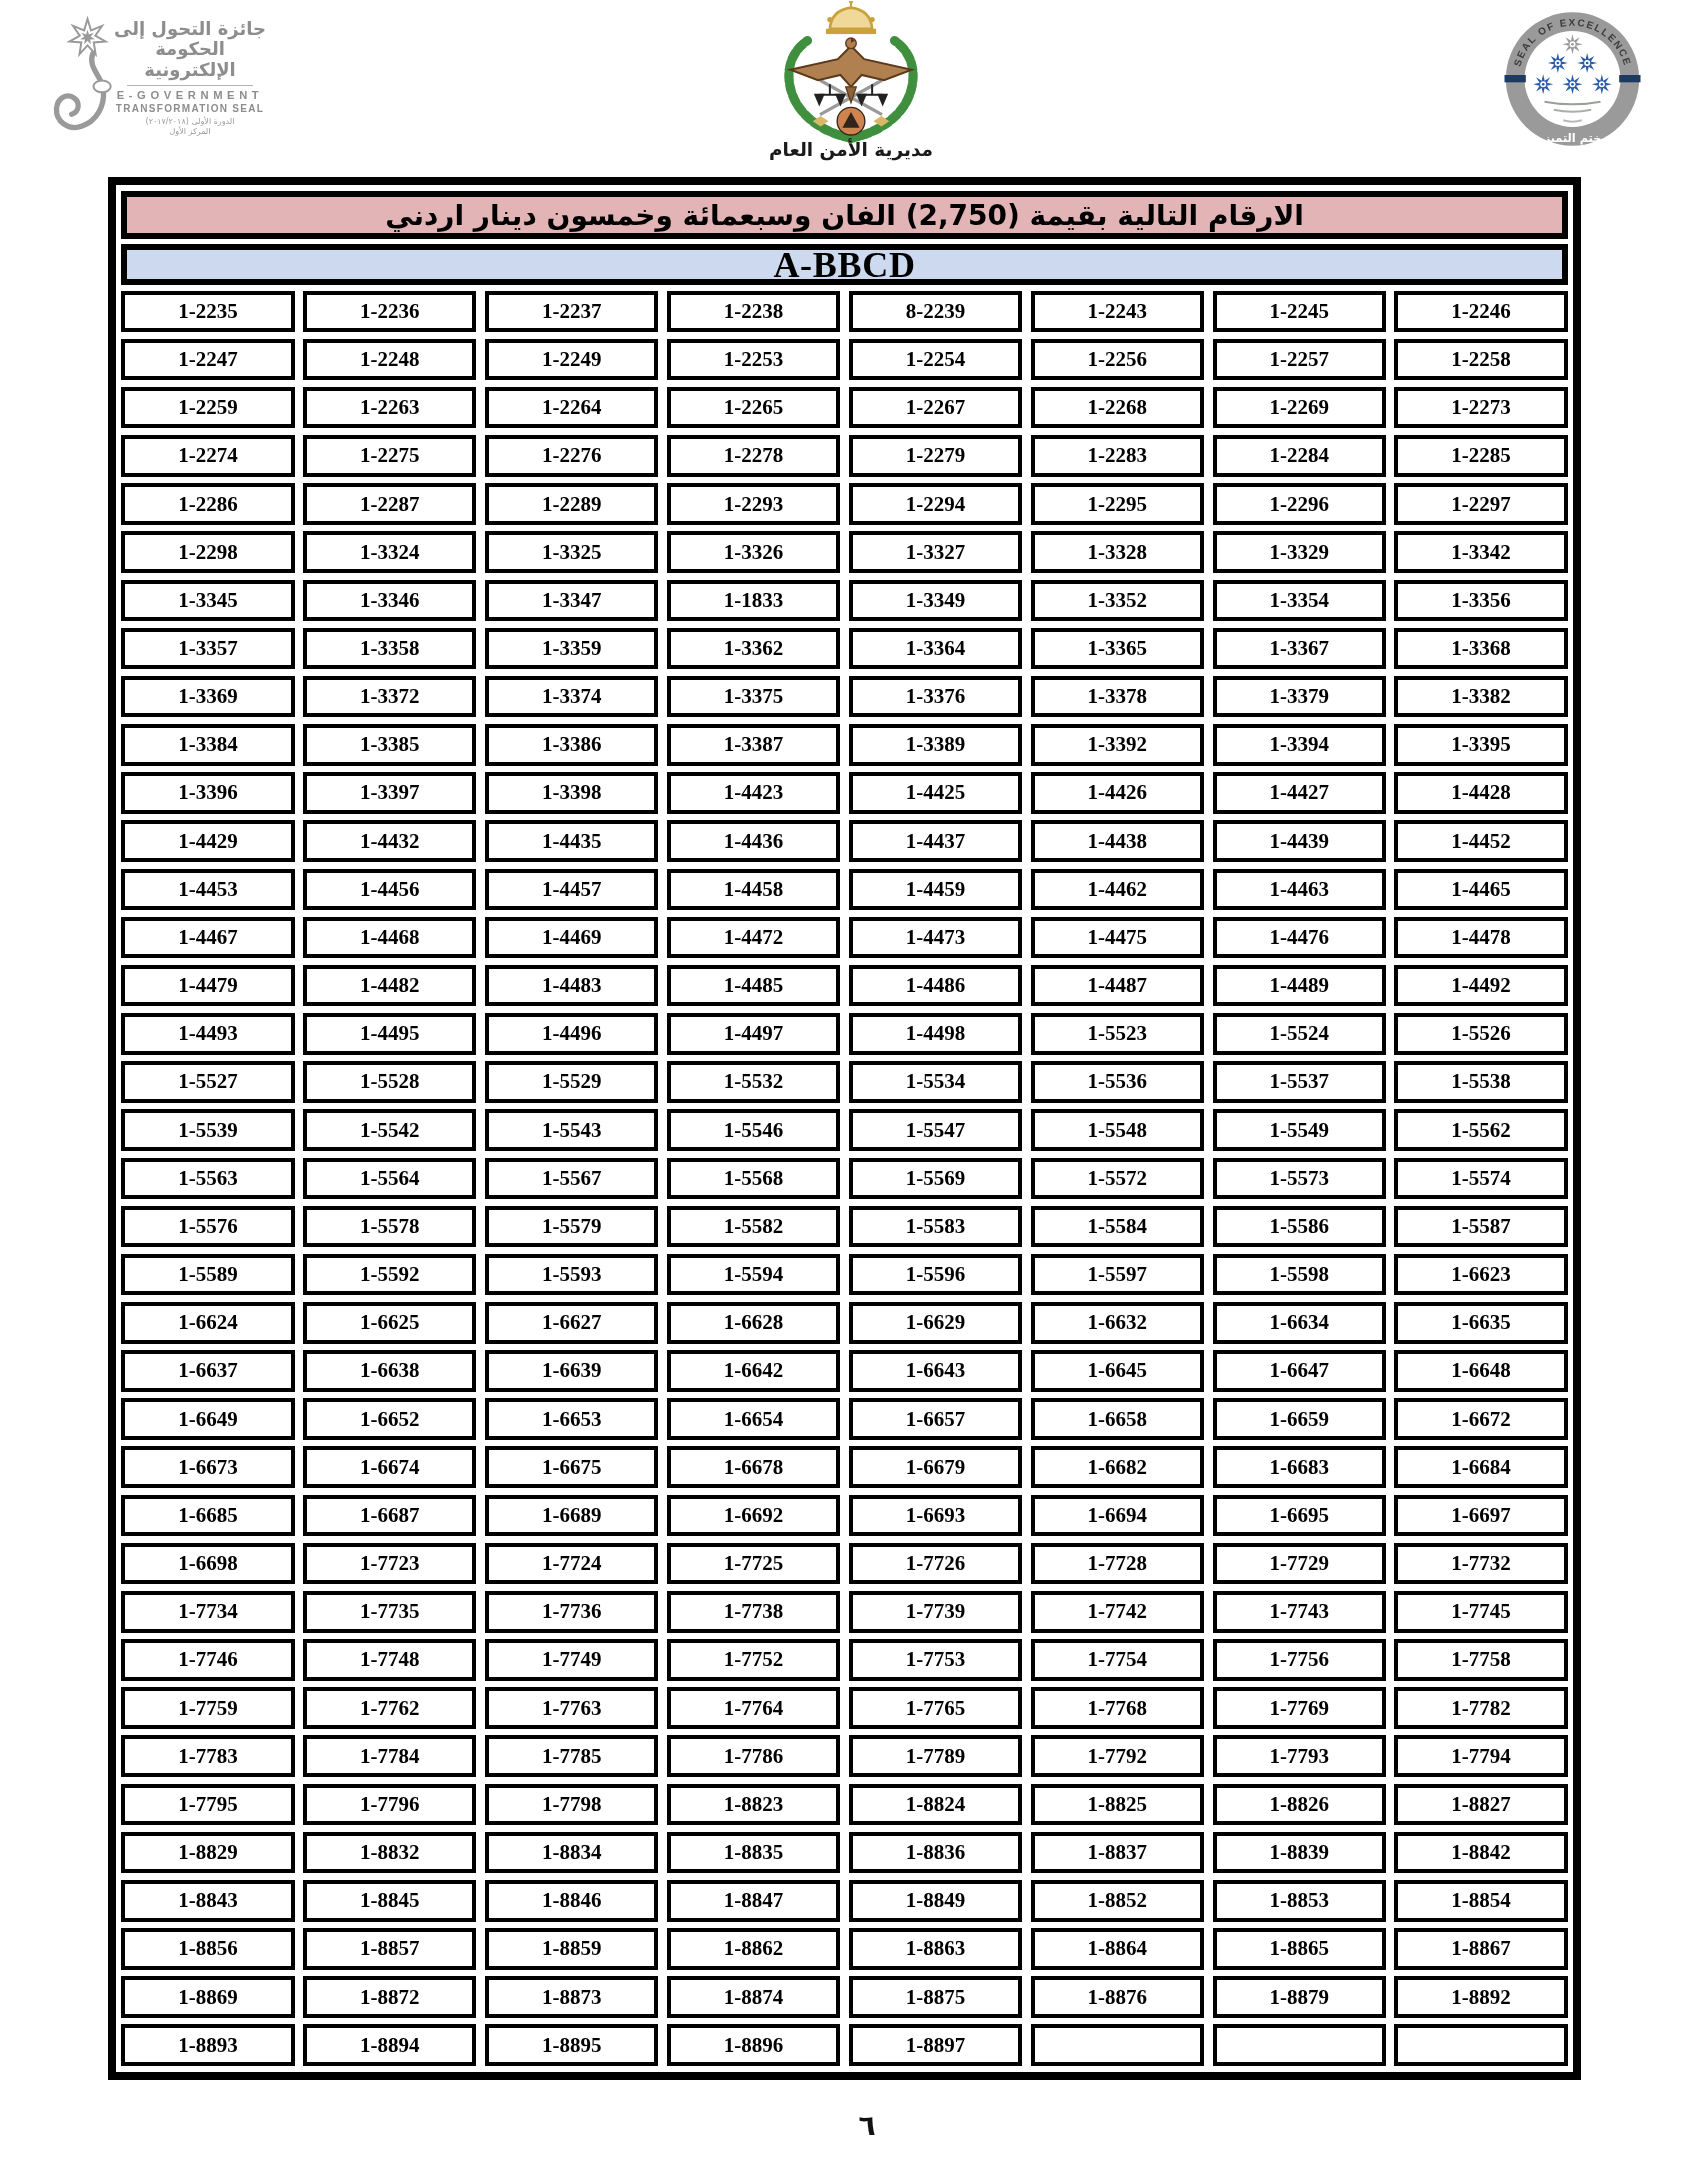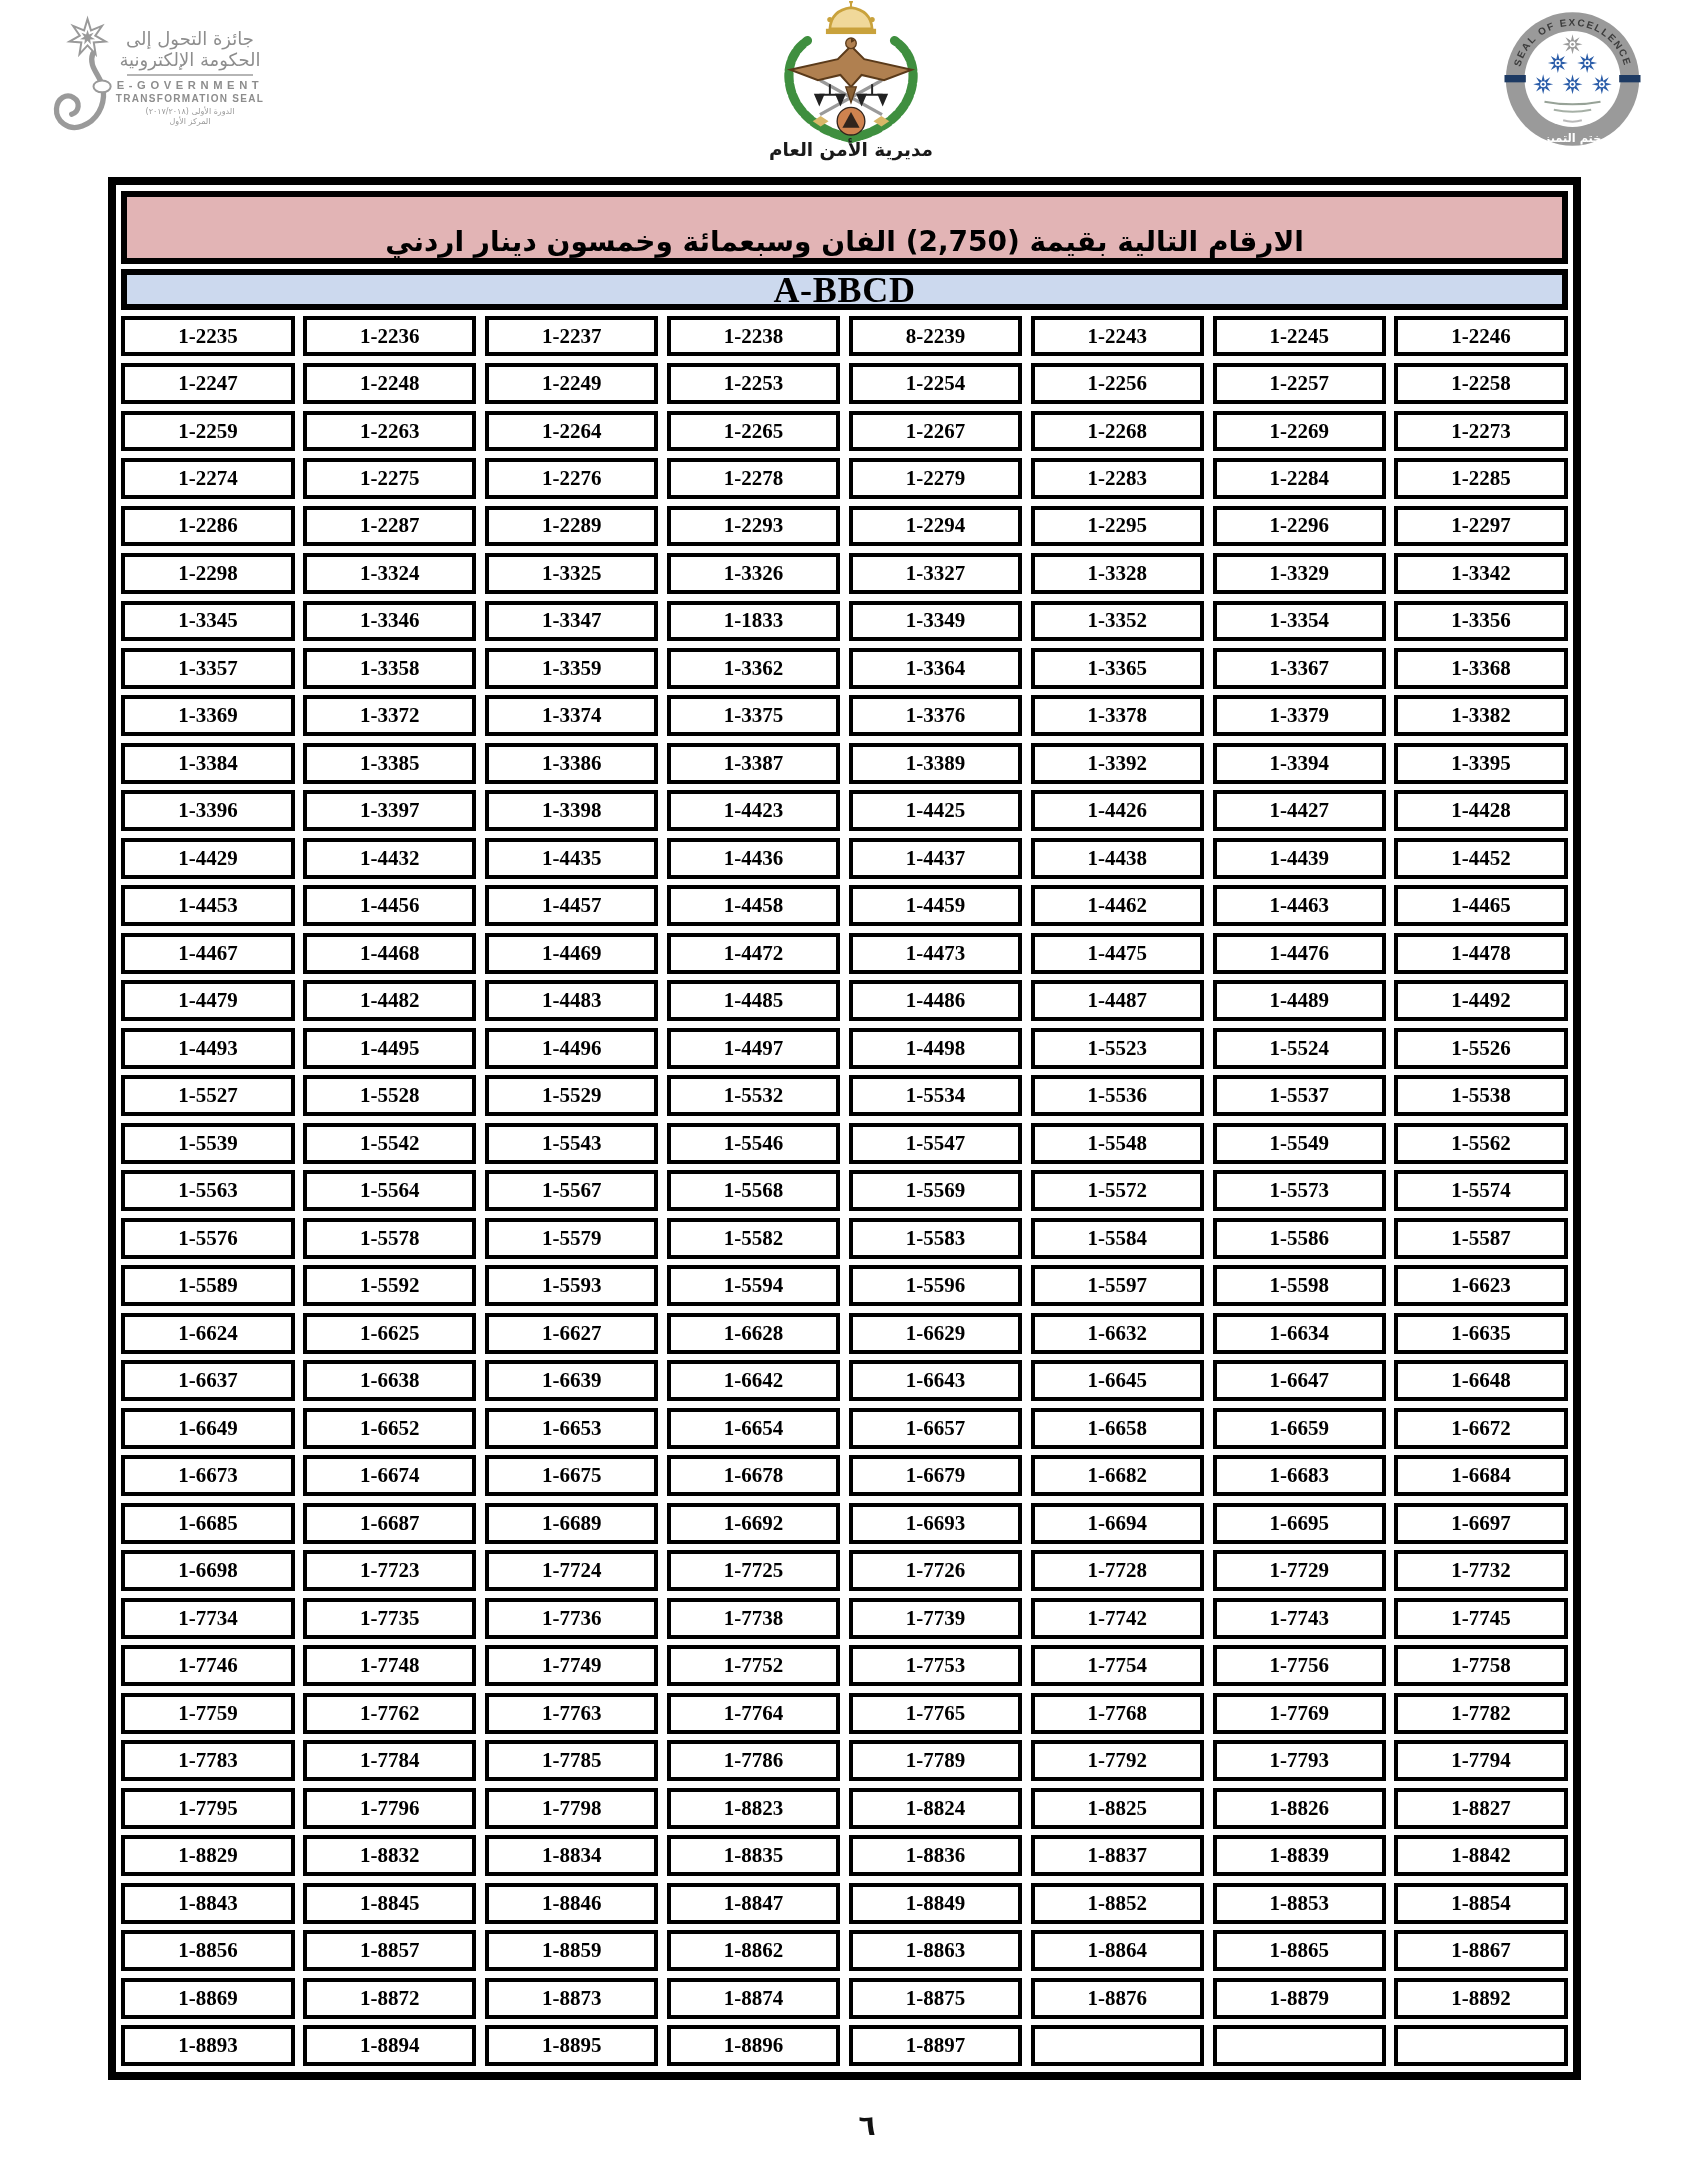--- a/index.html
+++ b/index.html
@@ -6,40 +6,40 @@
   .page{position:relative;width:1687px;height:2183px;background:#ffffff;
         font-family:"Liberation Sans",sans-serif;overflow:hidden;}
 
   
   .logo-band{position:absolute;left:0;top:0;width:1687px;height:172px;}
 
   .egov-logo{position:absolute;left:36px;top:6.6px;width:232px;height:142px;display:flex;color:#8d8d8d;}
   .egov-swirl{flex:none;width:76px;height:139px;}
   .egov-text{flex:1;display:flex;flex-direction:column;align-items:center;justify-content:center;
              text-align:center;line-height:1.15;}
-  .egov-ar{font-family:"DejaVu Sans",sans-serif;font-weight:normal;font-size:18px;color:#8d8d8d;direction:rtl;}
+  .egov-ar{font-family:"DejaVu Sans",sans-serif;font-weight:bold;font-size:18px;color:#8d8d8d;direction:rtl;}
   .egov-divider{width:126px;height:1.3px;background:#b5b5b5;margin:4px 0 3.3px 0;}
   .egov-en1{font-size:11.2px;font-weight:bold;letter-spacing:4.6px;color:#8d8d8d;}
   .egov-en2{font-size:10px;font-weight:bold;letter-spacing:1.3px;color:#8d8d8d;margin-top:1.3px;}
   .egov-note{font-family:"DejaVu Sans",sans-serif;font-size:8px;color:#9a9a9a;direction:rtl;margin-top:2px;}
   .egov-note2{font-family:"DejaVu Sans",sans-serif;font-size:8px;color:#9a9a9a;direction:rtl;margin-top:1.3px;}
 
   .psd-logo{position:absolute;left:750px;top:1.3px;width:202px;height:165px;
             display:flex;flex-direction:column;align-items:center;}
   .psd-caption{font-family:"DejaVu Sans",sans-serif;font-weight:bold;font-size:18.5px;color:#1a1a1a;
                direction:rtl;margin-top:-4px;}
 
   .seal-logo{position:absolute;left:1497px;top:6.6px;width:151px;height:144px;}
 
   
   .board{position:absolute;left:108px;top:177px;width:1473px;height:1903px;
          border:8.6px solid #000;box-sizing:border-box;padding:6px 5.3px;
          display:flex;flex-direction:column;gap:5.3px;background:#fff;}
-  .title-cell{flex:none;height:73px;border:6px solid #000;box-sizing:border-box;
-              display:flex;align-items:flex-end;justify-content:center;}
+  .title-cell{flex:none;height:48px;border:6px solid #000;box-sizing:border-box;
+              display:flex;align-items:center;justify-content:center;}
   .title-text{font-family:"DejaVu Sans",sans-serif;font-weight:bold;font-size:28px;
               direction:rtl;color:#000;white-space:nowrap;}
   .cat-cell{flex:none;height:41px;border:6px solid #000;box-sizing:border-box;
             display:flex;align-items:center;justify-content:center;}
   .cat-text{font-family:"Liberation Serif",serif;font-weight:bold;font-size:36px;
             letter-spacing:0.7px;color:#000;}
   .grid{flex:1;display:grid;grid-template-columns:repeat(8,1fr);grid-auto-rows:1fr;
         column-gap:8.6px;row-gap:6.6px;}
   .cell{border:4.6px solid #000;background:#fff;box-sizing:border-box;
         display:flex;align-items:center;justify-content:center;

